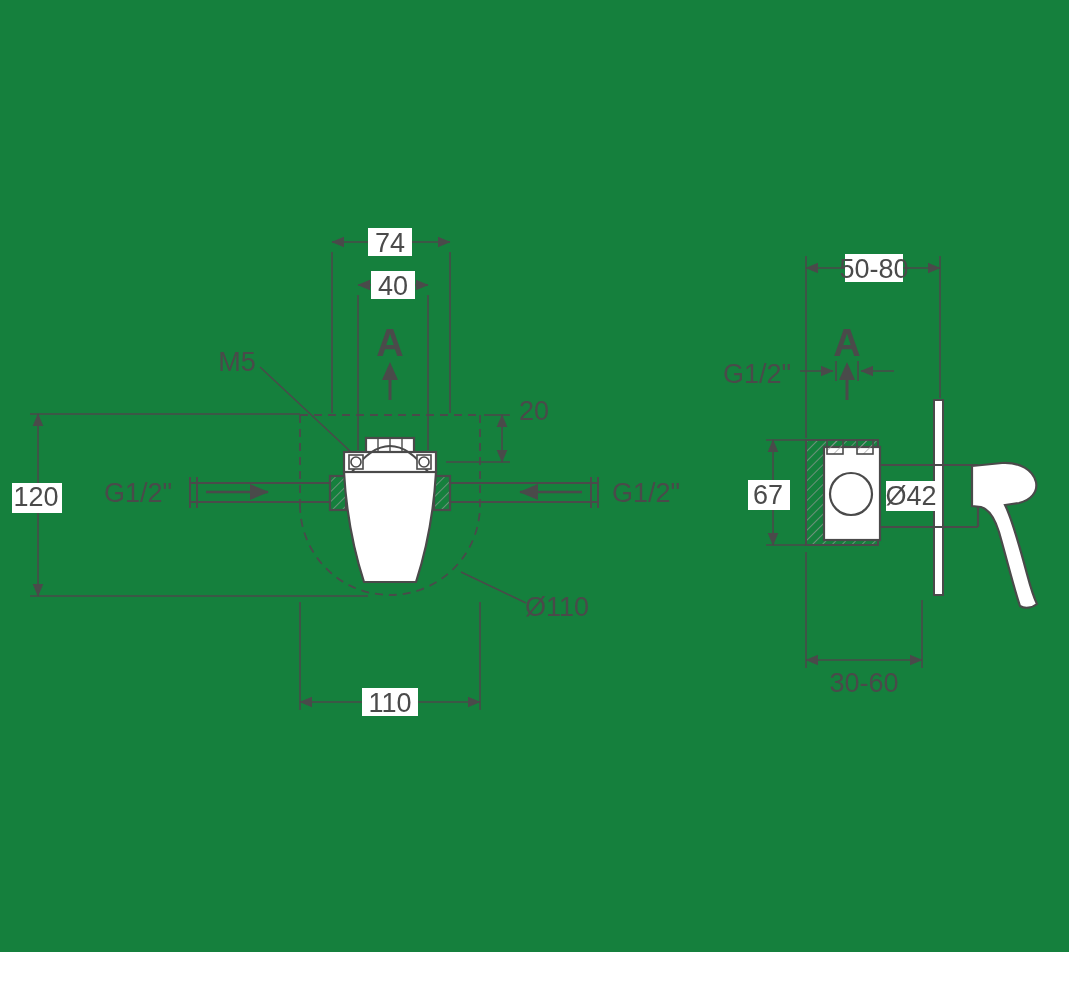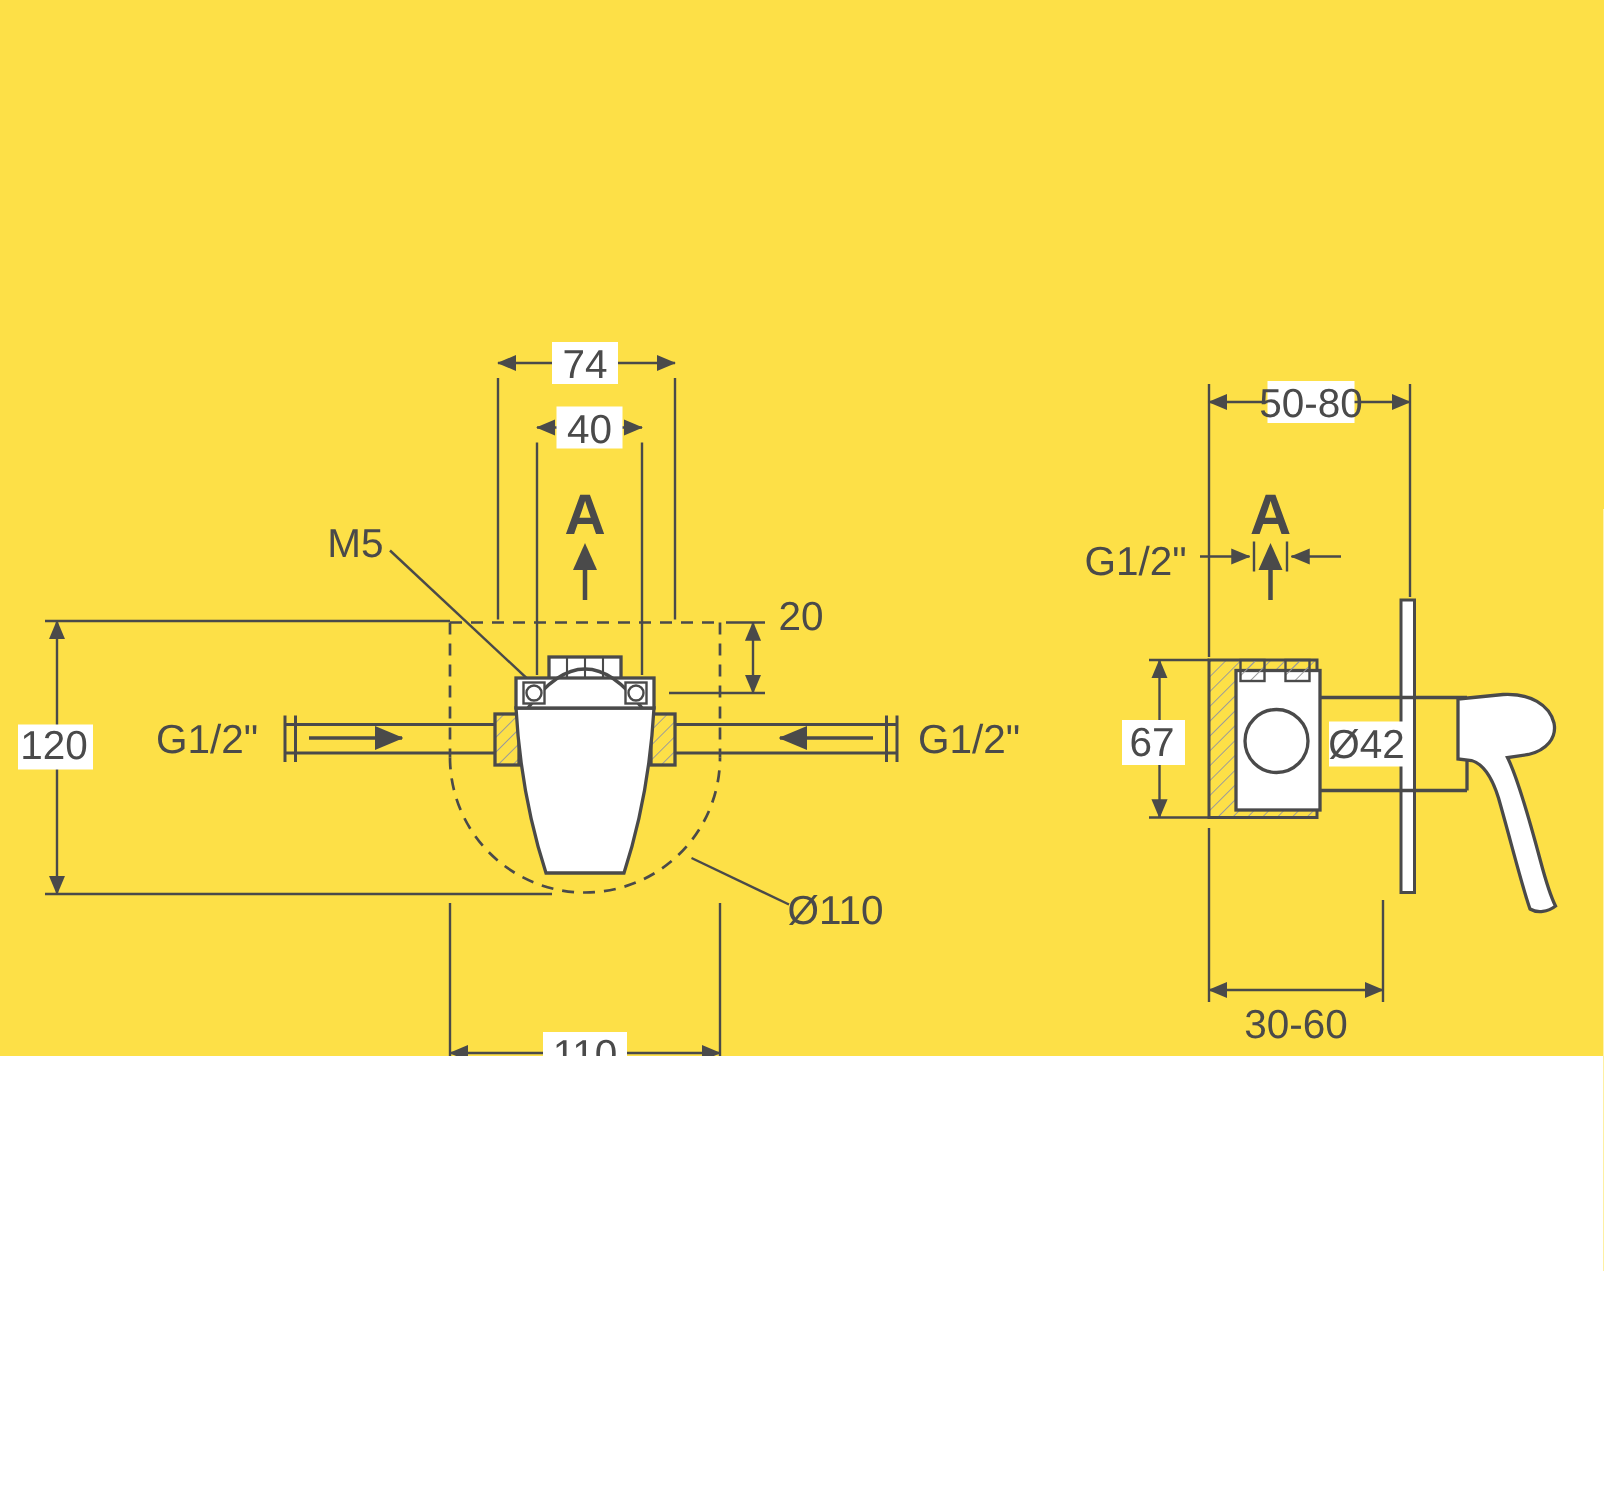--- a/index.html
+++ b/index.html
@@ -1,16 +1,16 @@
 <!DOCTYPE html>
 <html><head>
 <meta charset="utf-8">
 <style>
   html,body{margin:0;padding:0;background:#ffffff;}
-  .page{width:1069px;height:704px;background:#fde047;position:relative;overflow:hidden;}
+  .page{width:1069px;height:952px;background:#15803d;position:relative;overflow:hidden;}
   svg{display:block;}
   text{font-family:"Liberation Sans","DejaVu Sans",sans-serif;fill:#4a4a4a;}
   .dim{font-size:27px;}
   .viewlabel{font-size:38px;font-weight:bold;}
 </style>
 </head>
 <body>
 
 <div class="page">
 <svg width="1069" height="1000" viewBox="0 0 1069 1000">

